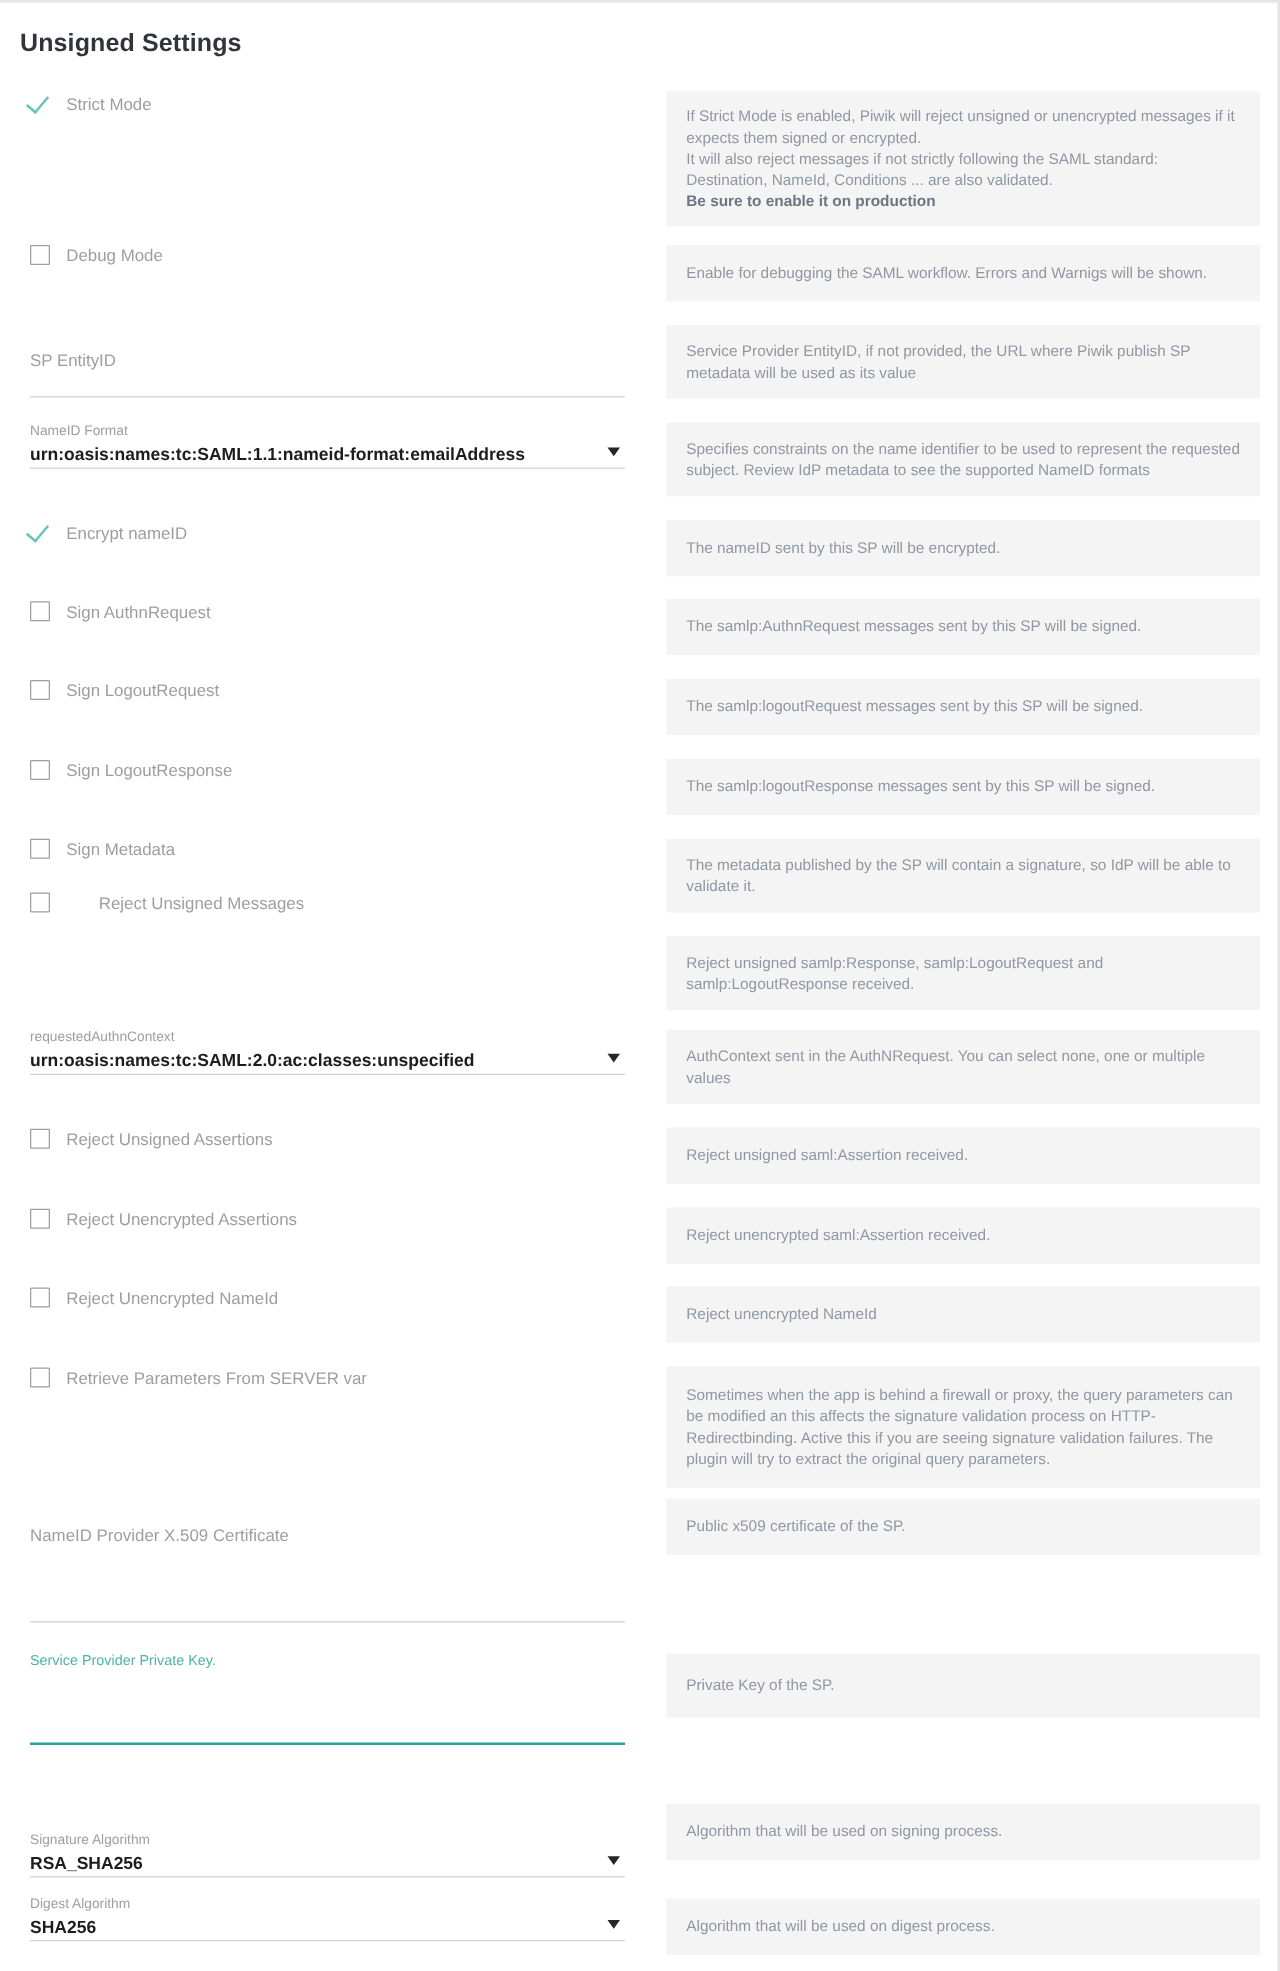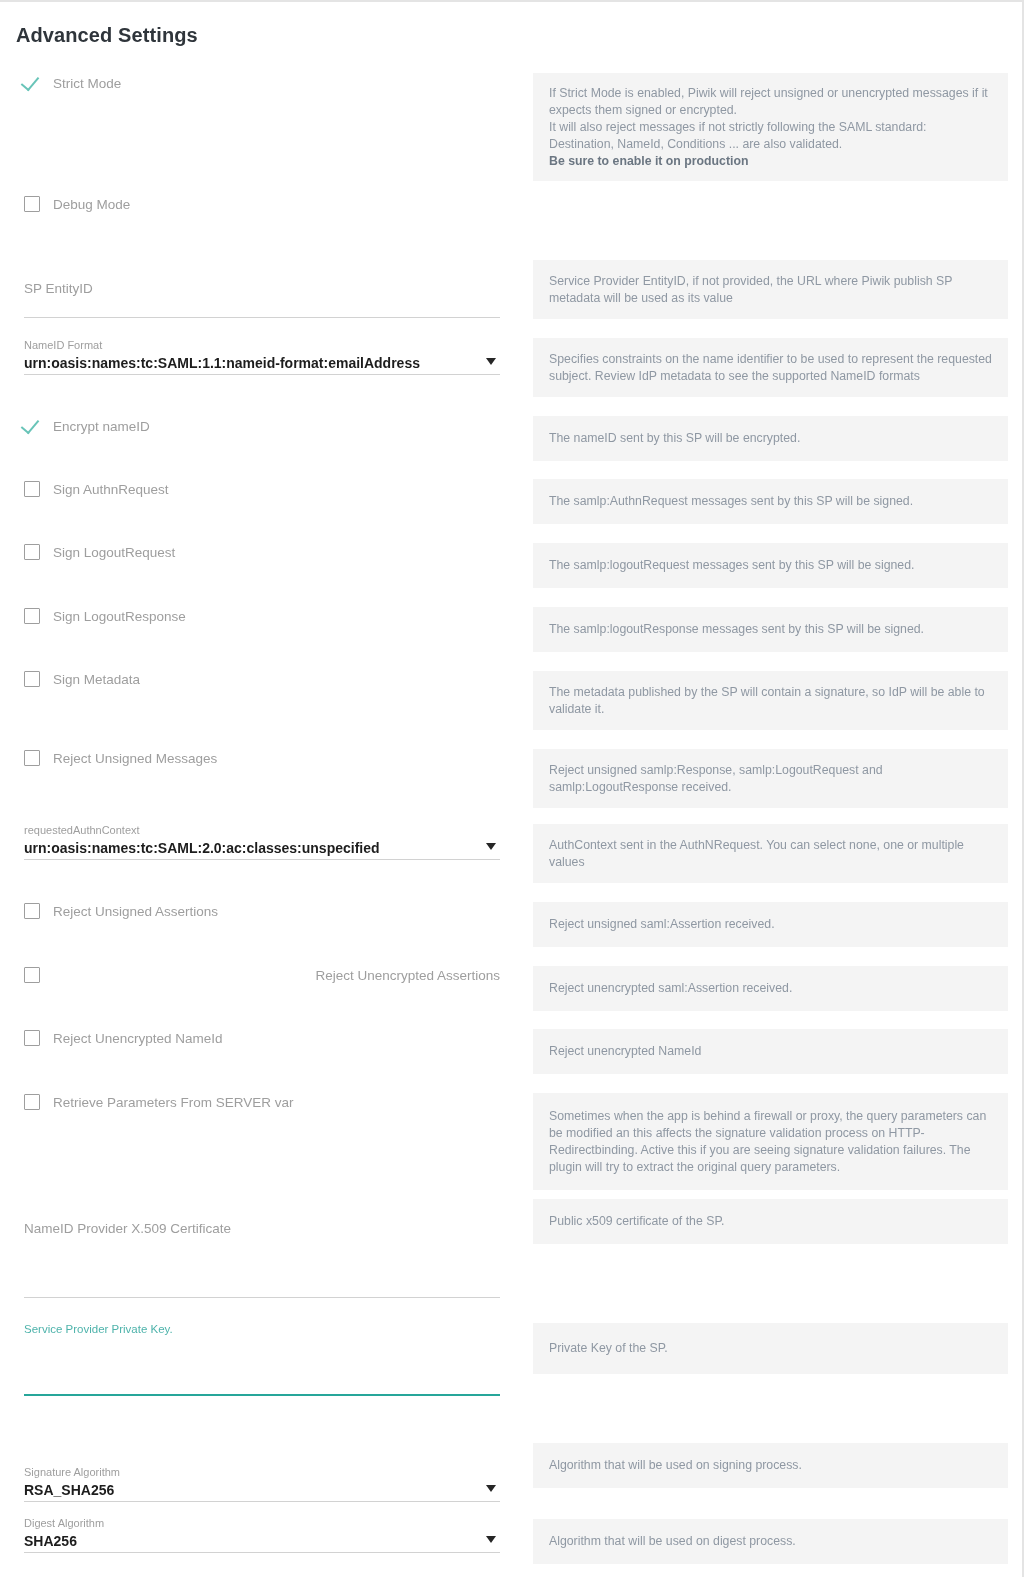--- a/index.html
+++ b/index.html
@@ -158,21 +158,21 @@
     justify-content: center;
   }
   .desc p { margin: 0; }
   .desc b { color: #6b7682; font-weight: 700; text-align: right; }
 </style>
 </head>
 <body>
 
 <div class="page">
 
-  <h1 class="page-title">Advanced Settings</h1>
+  <h1 class="page-title">Unsigned Settings</h1>
 
   <div class="form-col">
 
     <div class="field cb-row" style="top:71px;">
       <span class="cb-check"></span>
       <span class="cb-label">Strict Mode</span>
     </div>
 
     <div class="field cb-row" style="top:192px;">
       <span class="cb-box"></span>
@@ -212,40 +212,40 @@
     <div class="field cb-row" style="top:604px;align-items:center;">
       <span class="cb-box"></span>
       <span class="cb-label">Sign LogoutResponse</span>
     </div>
 
     <div class="field cb-row" style="top:667px;">
       <span class="cb-box"></span>
       <span class="cb-label">Sign Metadata</span>
     </div>
 
-    <div class="field cb-row" style="top:746px;">
+    <div class="field cb-row" style="top:710px;gap:26px;">
       <span class="cb-box"></span>
       <span class="cb-label">Reject Unsigned Messages</span>
     </div>
 
     <div class="field" style="top:821px;">
       <label class="input-label small">requestedAuthnContext</label>
       <div class="select-wrap">
         <div class="input-value">urn:oasis:names:tc:SAML:2.0:ac:classes:unspecified</div>
         <span class="caret"></span>
       </div>
       <div class="input-line"></div>
     </div>
 
     <div class="field cb-row" style="top:899px;">
       <span class="cb-box"></span>
       <span class="cb-label">Reject Unsigned Assertions</span>
     </div>
 
-    <div class="field cb-row" style="top:963px;justify-content:space-between;">
+    <div class="field cb-row" style="top:963px;">
       <span class="cb-box"></span>
       <span class="cb-label">Reject Unencrypted Assertions</span>
     </div>
 
     <div class="field cb-row" style="top:1026px;">
       <span class="cb-box"></span>
       <span class="cb-label">Reject Unencrypted NameId</span>
     </div>
 
     <div class="field cb-row" style="top:1090px;">
@@ -286,20 +286,23 @@
   </div>
 
   <div class="desc-col">
 
     <div class="desc" style="top:71px;height:108px;">
       <p>If Strict Mode is enabled, Piwik will reject unsigned or unencrypted messages if it expects them signed or encrypted.</p>
       <p>It will also reject messages if not strictly following the SAML standard: Destination, NameId, Conditions ... are also validated.</p>
       <p><b>Be sure to enable it on production</b></p>
     </div>
 
+    <div class="desc" style="top:194px;height:45px;">
+      <p>Enable for debugging the SAML workflow. Errors and Warnigs will be shown.</p>
+    </div>
 
     <div class="desc" style="top:258px;height:59px;">
       <p>Service Provider EntityID, if not provided, the URL where Piwik publish SP metadata will be used as its value</p>
     </div>
 
     <div class="desc" style="top:336px;height:59px;">
       <p>Specifies constraints on the name identifier to be used to represent the requested subject. Review IdP metadata to see the supported NameID formats</p>
     </div>
 
     <div class="desc" style="top:414px;height:45px;">

